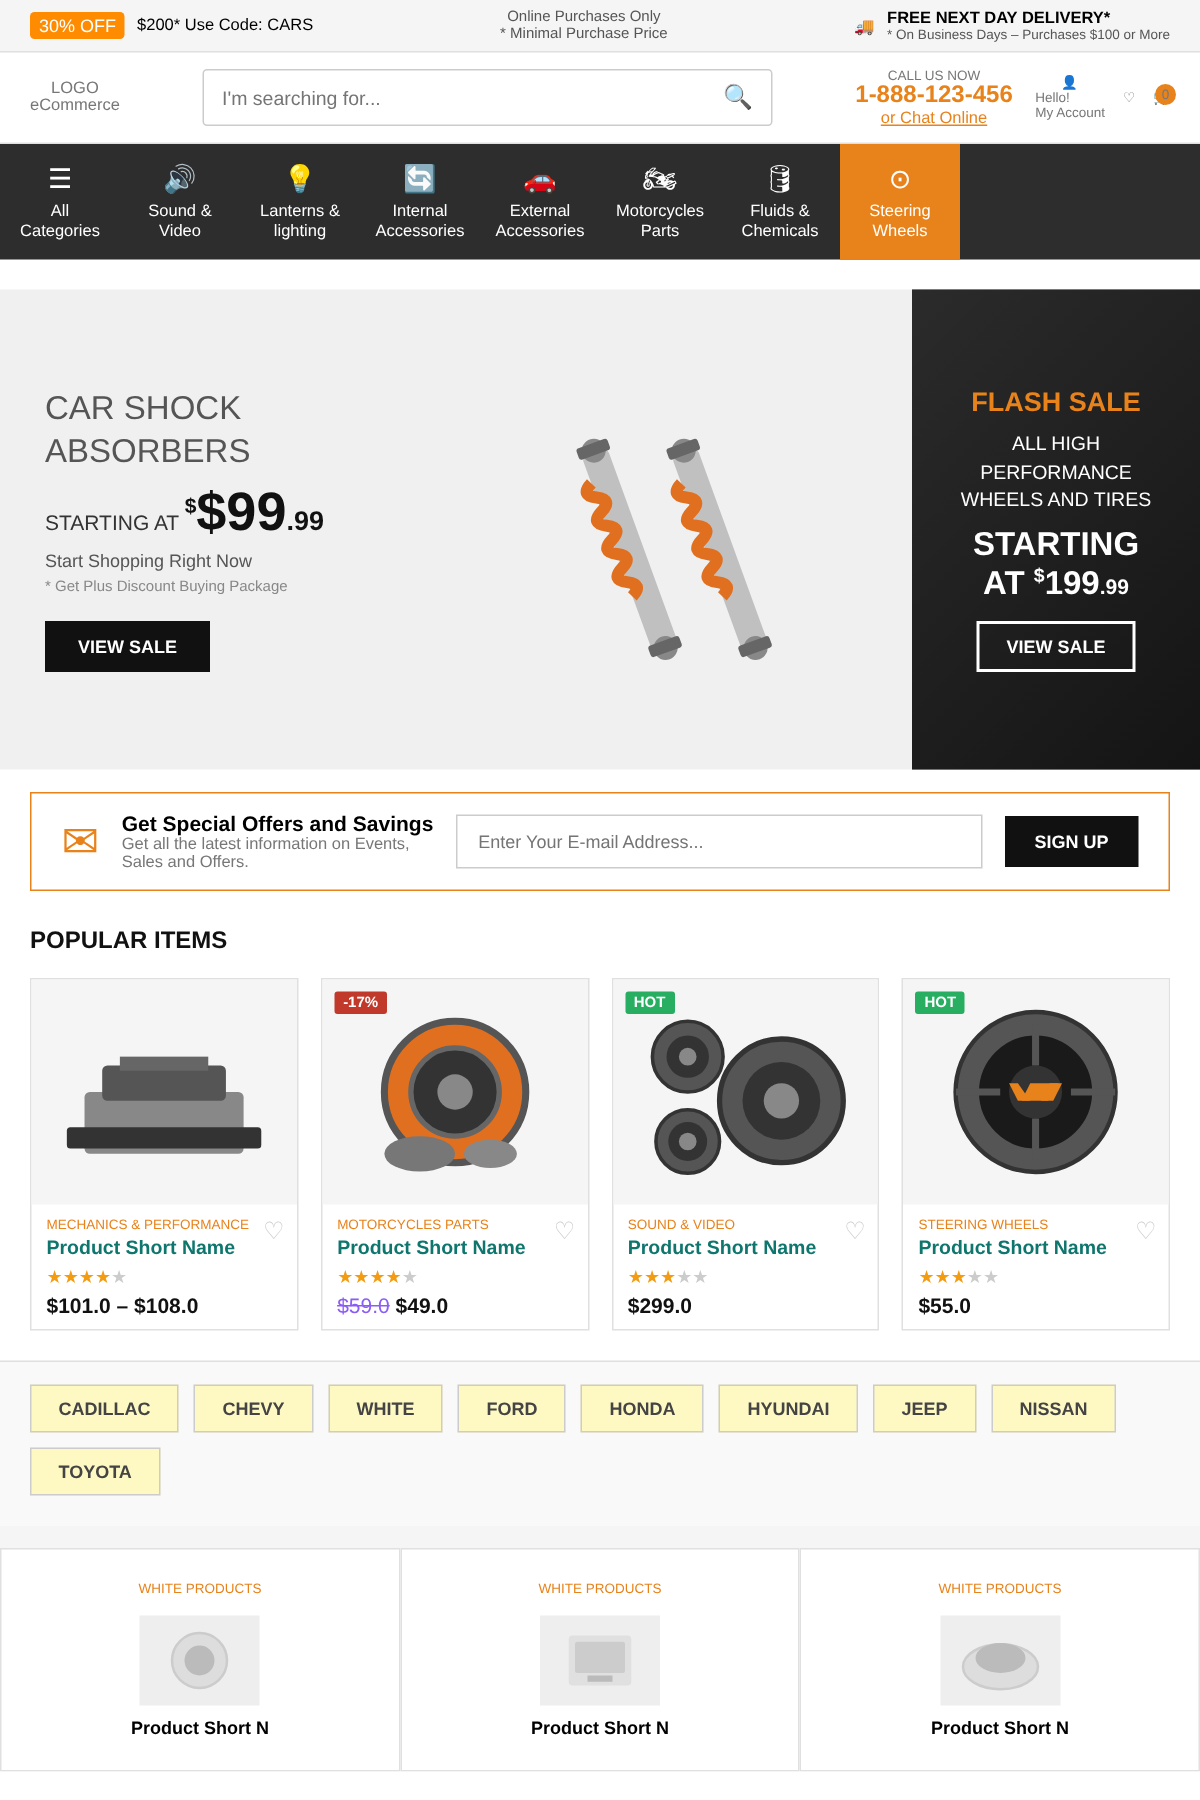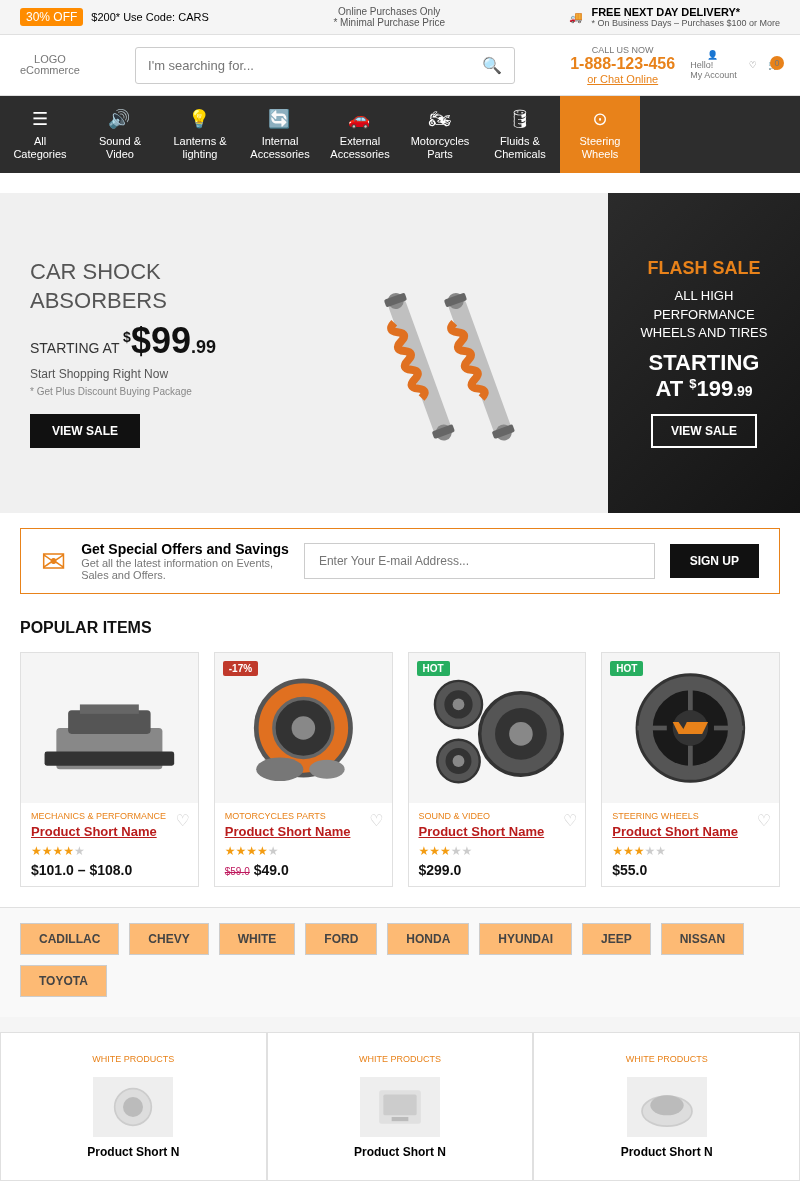--- a/index.html
+++ b/index.html
@@ -267,25 +267,25 @@
       color: #fff;
       font-size: 10px;
       font-weight: bold;
       padding: 2px 6px;
       border-radius: 2px;
       z-index: 1;
     }
     .product-badge.hot { background: #27ae60; }
     .product-info { padding: 8px 10px; }
     .product-category { font-size: 9px; color: #e8821a; text-transform: uppercase; margin-bottom: 3px; }
-    .product-name { font-size: 13px; font-weight: bold; color: #b91c1c; margin-bottom: 5px; text-decoration: underline; }
+    .product-name { font-size: 13px; font-weight: bold; color: #0f766e; margin-bottom: 5px; }
     .stars { color: #f39c12; font-size: 12px; margin-bottom: 4px; }
     .star-empty { color: #ccc; }
     .product-price { font-size: 14px; font-weight: bold; color: #111; }
-    .product-price .old-price { text-decoration: line-through; color: #be185d; font-weight: normal; font-size: 10px; }
+    .product-price .old-price { text-decoration: line-through; color: #8b5cf6; font-weight: normal; font-size: 14px; }
     .wishlist-btn {
       position: absolute;
       top: 158px;
       right: 8px;
       background: none;
       border: none;
       cursor: pointer;
       color: #ccc;
       font-size: 16px;
     }
@@ -302,21 +302,21 @@
       flex-wrap: wrap;
       gap: 10px;
     }
     .brand-tag {
       border: 1px solid #ccc;
       padding: 8px 18px;
       font-size: 12px;
       font-weight: bold;
       color: #444;
       cursor: pointer;
-      background: #fdba74;
+      background: #fef9c3;
     }
 
     
     .bottom-section { background: #f5f5f5; padding: 15px 0 0; }
     .bottom-products {
       display: grid;
       grid-template-columns: repeat(3, 1fr);
       gap: 0;
     }
     .bottom-product {

